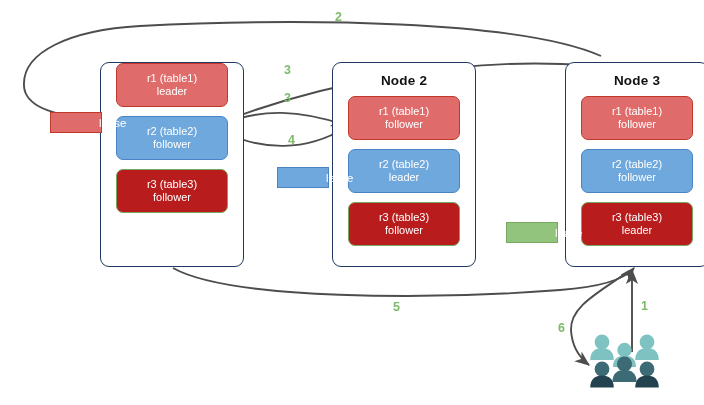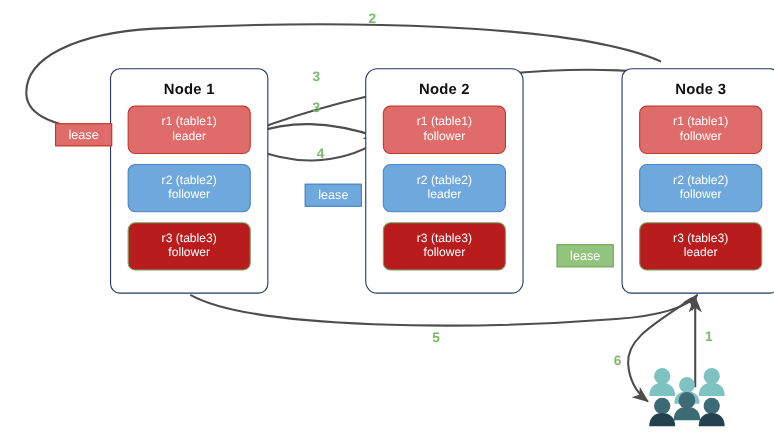--- a/index.html
+++ b/index.html
@@ -47,24 +47,24 @@
   .rep-blue{background:#6fa8dc;border:1.4px solid #4a84c4;}
   .rep-green{background:#b91c1c;border:1.4px solid #76a85f;}
 
   .lease{
     position:absolute;
     border-radius:0;
     color:#ffffff;
     font-size:11.5px;
     display:flex;
     align-items:center;
-    justify-content:center;
     box-sizing:border-box;
     height:21px;
     width:52px;
+    padding-left:48px;
   }
   .lease-red{background:#e06b6b;border:1.4px solid #c0392b;}
   .lease-blue{background:#6fa8dc;border:1.4px solid #4a84c4;}
   .lease-green{background:#93c47d;border:1.4px solid #76a85f;}
 
   .step-label{
     position:absolute;
     color:#7cbb6a;
     font-size:12.5px;
     font-weight:bold;
@@ -96,36 +96,35 @@
 
       <path d="M173,268 C230,300 430,300 560,290 C600,287 624,280 634,268"></path>
 
       <path d="M632,352 L632,270"></path>
 
       <path d="M629,271 C600,292 570,306 571,330 C572,348 580,358 589,365"></path>
     </g>
   </svg>
 
   <div class="node" style="left:100px;top:62px;width:144px;height:205px;">
-    <div class="node-title">Node 1</div>
     <div class="replica rep-red">
       <span>r1 (table1)</span>
       <span>leader</span>
     </div>
     <div class="replica rep-blue">
       <span>r2 (table2)</span>
       <span>follower</span>
     </div>
     <div class="replica rep-green">
       <span>r3 (table3)</span>
       <span>follower</span>
     </div>
   </div>
 
-  <div class="node" style="left:332px;top:62px;width:144px;height:205px;border-radius:11px;">
+  <div class="node" style="left:332px;top:62px;width:144px;height:205px;">
     <div class="node-title">Node 2</div>
     <div class="replica rep-red">
       <span>r1 (table1)</span>
       <span>follower</span>
     </div>
     <div class="replica rep-blue">
       <span>r2 (table2)</span>
       <span>leader</span>
     </div>
     <div class="replica rep-green">

